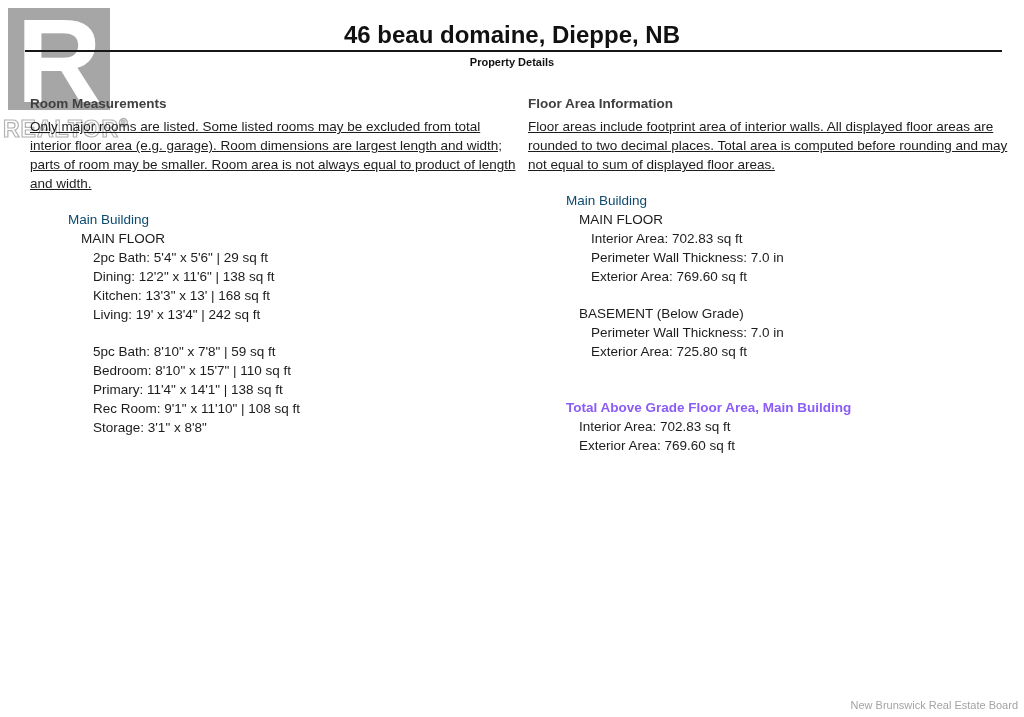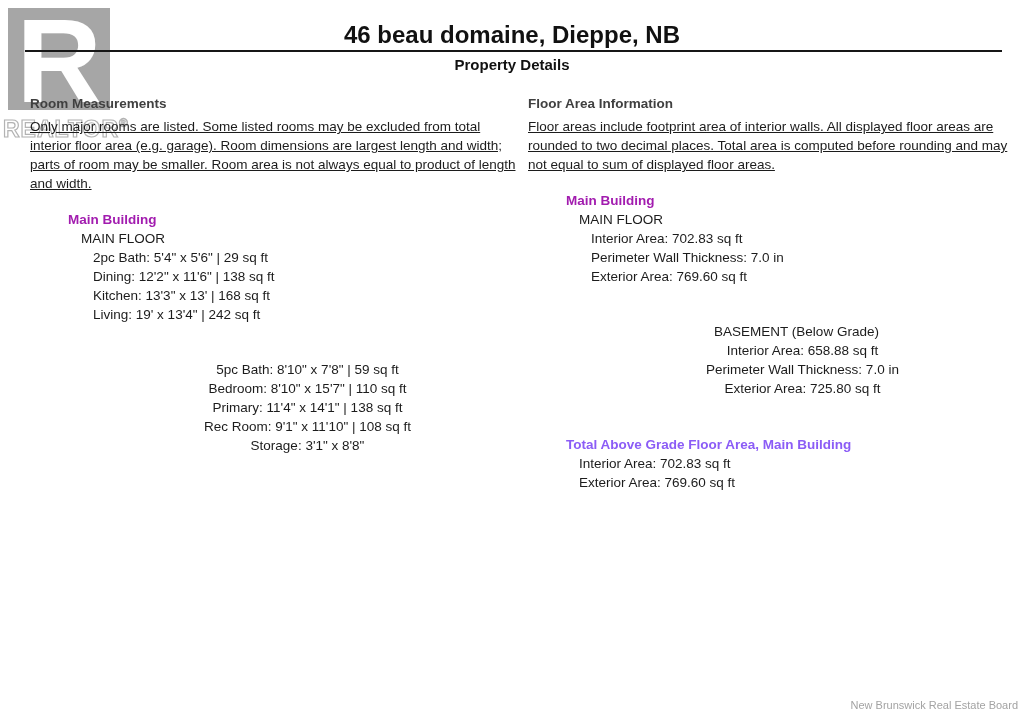--- a/index.html
+++ b/index.html
@@ -75,21 +75,21 @@
     width: 977px;
     height: 2px;
     background: #161616;
   }
   .page-subtitle {
     position: absolute;
     left: 0; right: 0;
     top: 56px;
     margin: 0;
     text-align: center;
-    font-size: 15px;
+    font-size: 11px;
     font-weight: 700;
     color: #111111;
   }
 
   
   .col {
     position: absolute;
     top: 94px;
     z-index: 1;
     font-size: 13.5px;
@@ -104,26 +104,26 @@
     font-weight: 700;
     color: #404040;
   }
   .section-desc {
     margin: 0;
     text-decoration: underline;
   }
 
   .building { margin-top: 17px; }
   .building-name {
-    font-weight: 700;
-    color: #a21caf;
+    font-weight: 400;
+    color: #0c4a6e;
     padding-left: 38px;
   }
   .floor { margin-top: 0; }
-  .floor + .floor { margin-top: 36px; text-align: center; }
+  .floor + .floor { margin-top: 18px; }
   .floor-name { padding-left: 51px; }
   .detail-line { padding-left: 63px; }
 
   .total-block { margin-top: 37px; }
   .total-heading {
     font-weight: 700;
     color: #8b5cf6;
     padding-left: 38px;
   }
   .total-block .detail-line { padding-left: 51px; }
@@ -190,21 +190,20 @@
 
       <div class="floor">
         <div class="floor-name">MAIN FLOOR</div>
         <div class="detail-line">Interior Area: 702.83 sq ft</div>
         <div class="detail-line">Perimeter Wall Thickness: 7.0 in</div>
         <div class="detail-line">Exterior Area: 769.60 sq ft</div>
       </div>
 
       <div class="floor">
         <div class="floor-name">BASEMENT (Below Grade)</div>
-        <div class="detail-line">Interior Area: 658.88 sq ft</div>
         <div class="detail-line">Perimeter Wall Thickness: 7.0 in</div>
         <div class="detail-line">Exterior Area: 725.80 sq ft</div>
       </div>
     </div>
 
     <div class="total-block">
       <div class="total-heading">Total Above Grade Floor Area, Main Building</div>
       <div class="detail-line">Interior Area: 702.83 sq ft</div>
       <div class="detail-line">Exterior Area: 769.60 sq ft</div>
     </div>

